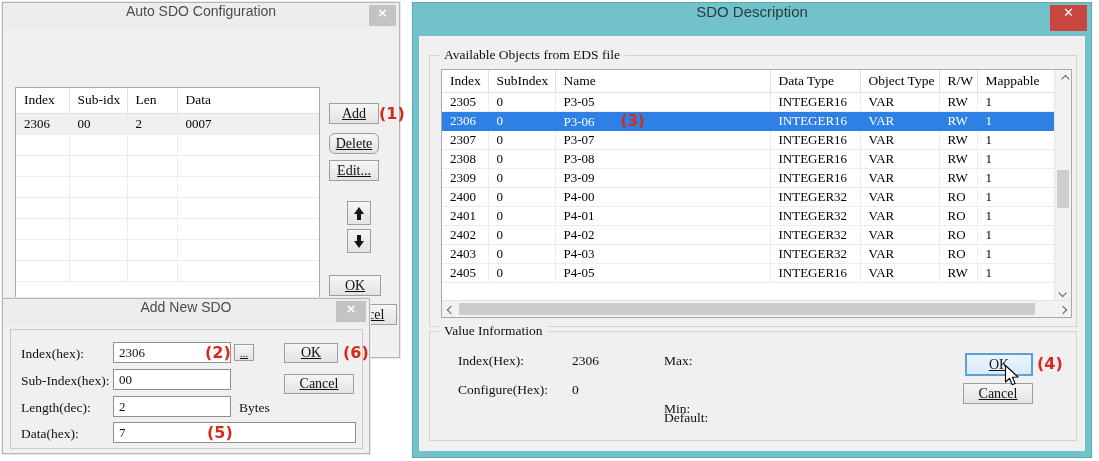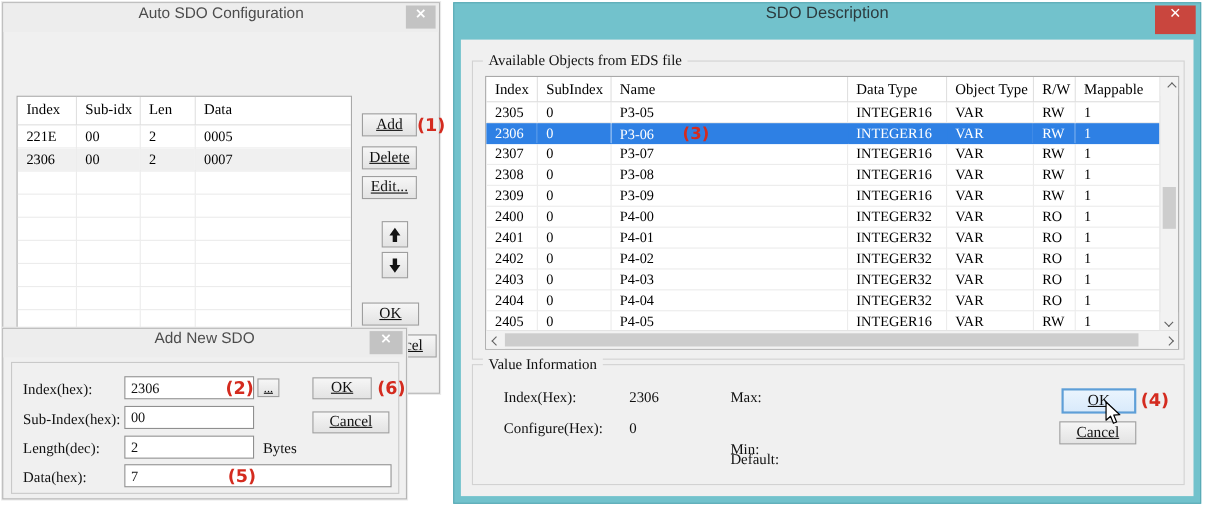--- a/index.html
+++ b/index.html
@@ -146,26 +146,20 @@
           </colgroup>
         <thead>
             <tr>
               <th>Index</th>
               <th>Sub-idx</th>
               <th>Len</th>
               <th>Data</th>
             </tr>
           </thead>
         <tbody>
-            <tr>
-              <td>221E</td>
-              <td>00</td>
-              <td>2</td>
-              <td>0005</td>
-            </tr>
             <tr class="sel">
               <td>2306</td>
               <td>00</td>
               <td>2</td>
               <td>0007</td>
             </tr>
             <tr>
               <td>&nbsp;</td>
               <td>&nbsp;</td>
               <td>&nbsp;</td>
@@ -207,21 +201,21 @@
               <td>&nbsp;</td>
               <td>&nbsp;</td>
             </tr>
           </tbody>
       </table>
     </div>
 
     <div class="win-btn" style="left:326px; top:100px; width:50px; height:21px;">Add</div>
     <div class="ann" style="left:376px; top:101px;">(1)</div>
 
-    <div class="win-btn" style="left:326px; top:130px; width:50px; height:21px;">Delete</div>
+    <div class="win-btn" style="left:326px; top:130px; width:50px; height:21px;border-radius:6px;">Delete</div>
 
     <div class="win-btn" style="left:326px; top:157px; width:50px; height:21px;">Edit...</div>
 
     <div class="win-btn arrow-btn" style="left:344px; top:198px; width:24px; height:24px;">
       <span>
         <svg width="14" height="15" viewBox="0 0 14 15">
             <path d="M7 1 L12 8 H9 V14 H5 V8 H2 Z" fill="#141414"></path>
           </svg>
       </span>
     </div>
@@ -378,29 +372,20 @@
               <tr>
                 <td>2403</td>
                 <td>0</td>
                 <td>P4-03</td>
                 <td>INTEGER32</td>
                 <td>VAR</td>
                 <td>RO</td>
                 <td>1</td>
               </tr>
               <tr>
-                <td>2404</td>
-                <td>0</td>
-                <td>P4-04</td>
-                <td>INTEGER32</td>
-                <td>VAR</td>
-                <td>RO</td>
-                <td>1</td>
-              </tr>
-              <tr>
                 <td>2405</td>
                 <td>0</td>
                 <td>P4-05</td>
                 <td>INTEGER16</td>
                 <td>VAR</td>
                 <td>RW</td>
                 <td>1</td>
               </tr>
             </tbody>
         </table>

